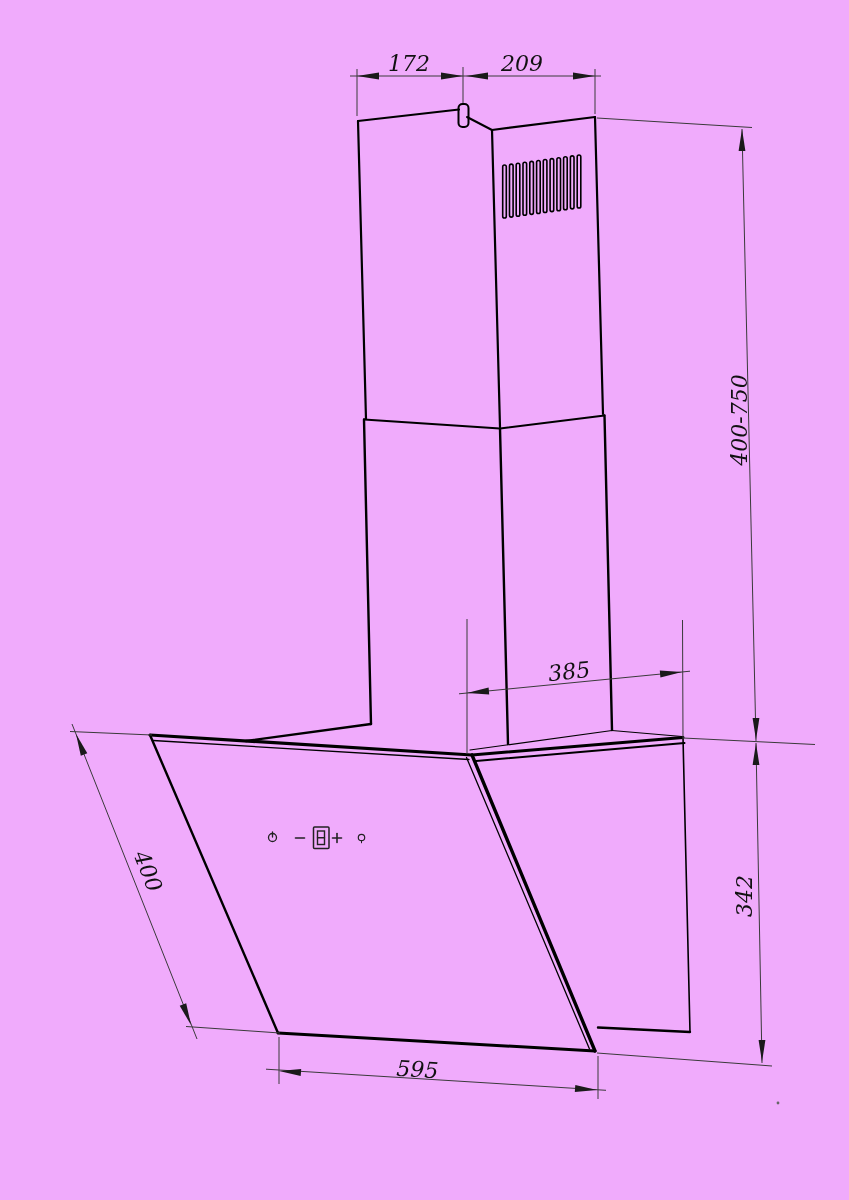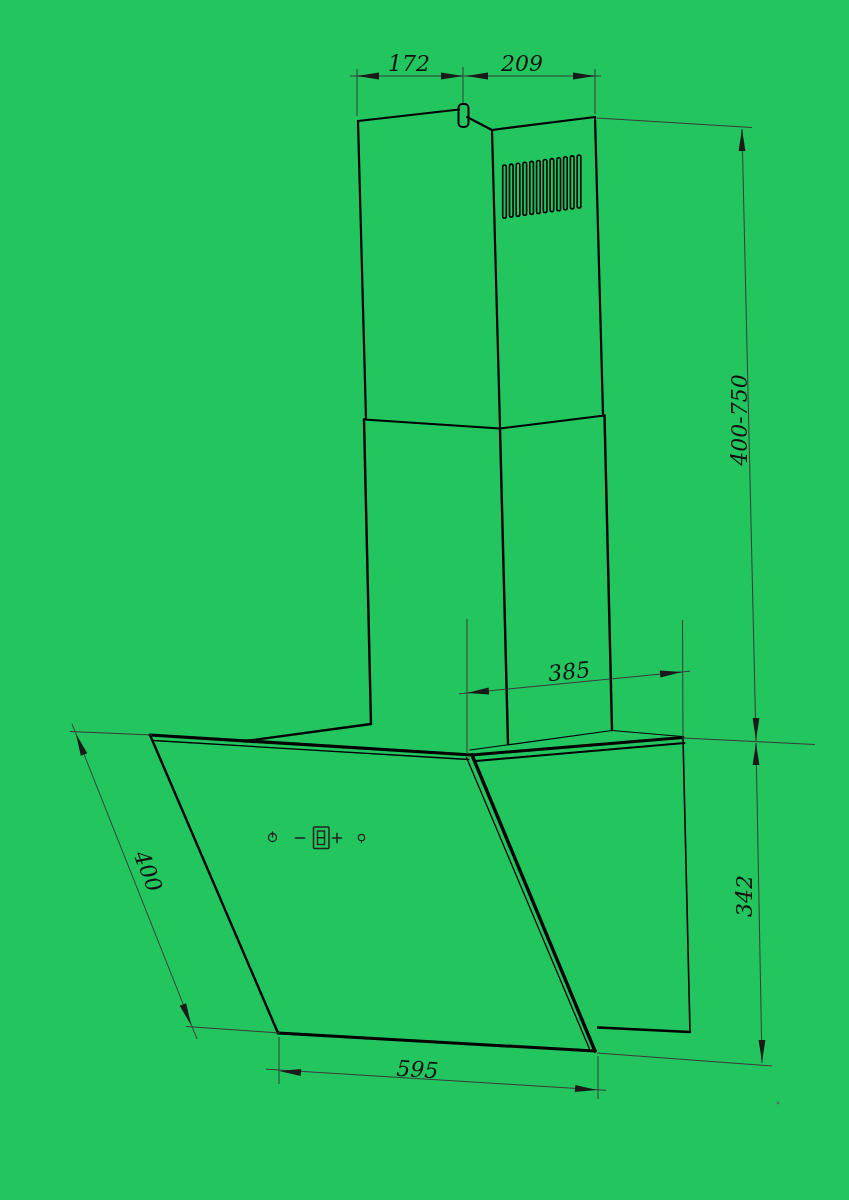--- a/index.html
+++ b/index.html
@@ -1,16 +1,16 @@
 <!DOCTYPE html>
 <html><head>
 <meta charset="utf-8">
 <style>
   html,body{margin:0;padding:0;background:#ffffff;}
-  .sheet{position:relative;width:849px;height:1200px;background:#22c55e;overflow:hidden;}
+  .sheet{position:relative;width:849px;height:1200px;background:#f0abfc;overflow:hidden;}
   svg{display:block;}
   .dimtxt{font-family:"DejaVu Serif",serif;font-style:italic;font-size:22px;fill:#111111;}
   .obj{stroke:#000000;fill:none;stroke-linecap:round;}
   .dim{stroke:#3a3a3a;stroke-width:1;fill:none;}
   .arr{fill:#1a1a1a;stroke:none;}
   .icn{stroke:#222222;fill:none;stroke-linecap:round;}
 </style>
 </head>
 <body>
 

